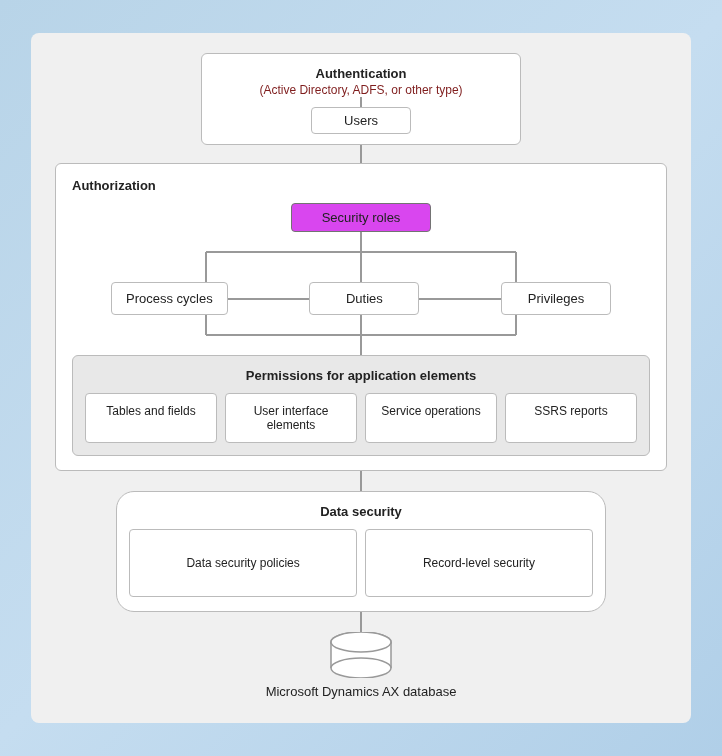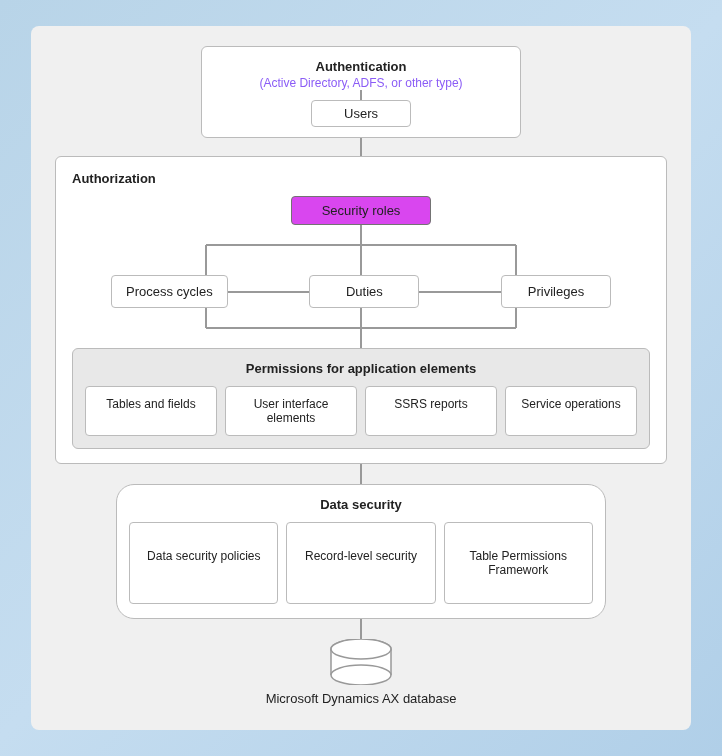--- a/index.html
+++ b/index.html
@@ -34,21 +34,21 @@
       text-align: center;
       width: 320px;
       margin-bottom: 0;
     }
     .auth-title {
       font-weight: bold;
       font-size: 13px;
     }
     .auth-subtitle {
       font-size: 12px;
-      color: #8b5cf6;
+      color: #7f1d1d;
       margin-top: 2px;
     }
     .auth-users-box {
       background: white;
       border: 1px solid #bbb;
       border-radius: 4px;
       padding: 5px 28px;
       text-align: center;
       margin: 0 auto;
       font-size: 13px;
@@ -283,46 +283,43 @@
       <div class="permissions-section">
         <div class="permissions-label">Permissions for application elements</div>
         <div class="permissions-row">
           <div class="perm-box">
             <span>Tables and fields</span>
           </div>
           <div class="perm-box">
             <span>User interface elements</span>
           </div>
           <div class="perm-box">
+            <span>Service operations</span>
+          </div>
+          <div class="perm-box">
             <span>SSRS reports</span>
-          </div>
-          <div class="perm-box">
-            <span>Service operations</span>
           </div>
         </div>
       </div>
     </div>
   </div>
 
   <div style="height:20px; display:flex; justify-content:center; width:100%;">
     <div class="connector connector-v" style="height:20px;"></div>
   </div>
 
   <div class="data-security-section">
     <div class="data-security-label">Data security</div>
     <div class="data-security-row">
       <div class="ds-box">
         <span>Data security policies</span>
       </div>
       <div class="ds-box">
         <span>Record-level security</span>
       </div>
-      <div class="ds-box">
-        <span>Table Permissions Framework</span>
-      </div>
     </div>
   </div>
 
   <div style="height:20px; display:flex; justify-content:center; width:100%;">
     <div class="connector connector-v" style="height:20px;"></div>
   </div>
 
   <div class="db-container">
     <svg width="70" height="46" viewBox="0 0 70 46">
 

